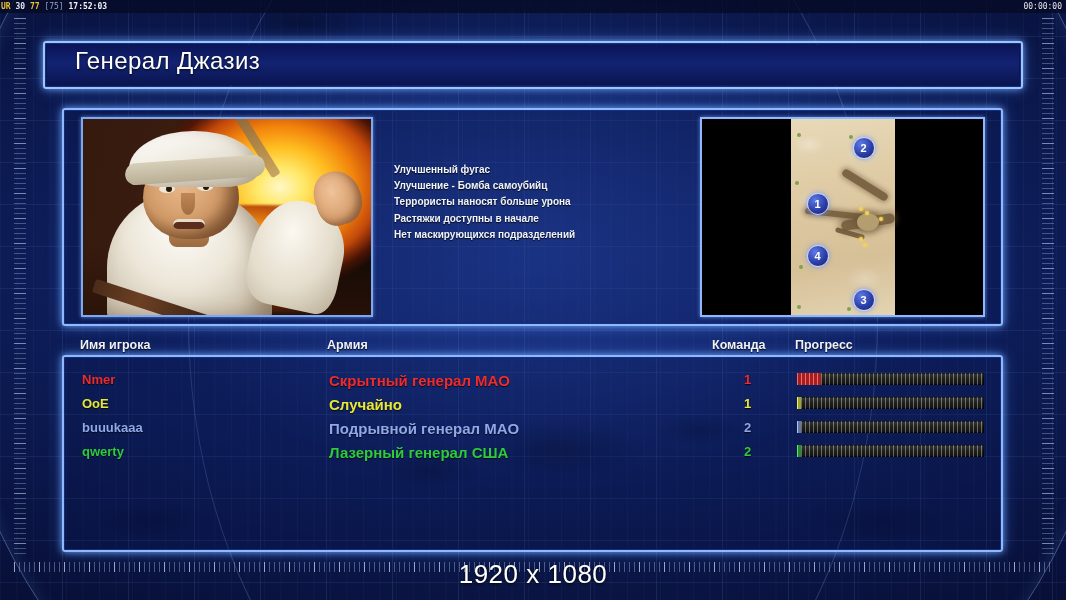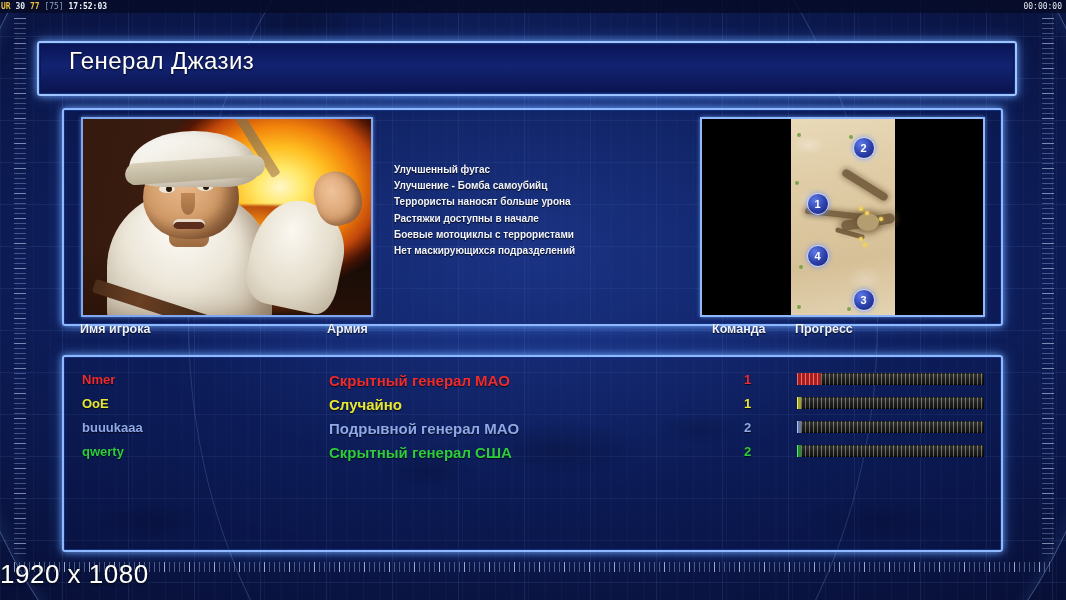--- a/index.html
+++ b/index.html
@@ -96,21 +96,21 @@
     border-radius:3px;
     box-shadow:
       0 0 7px rgba(120,175,255,.85),
       0 0 16px rgba(70,130,240,.45),
       inset 0 0 0 1px rgba(20,50,130,.85);
     background:rgba(11,26,92,0.30);
     z-index:20;
   }
 
   
-  #title-panel { left:37px; top:41px; width:980px; height:55px; }
+  #title-panel { left:43px; top:41px; width:980px; height:48px; }
   #title-panel .bar {
     position:absolute; inset:2px;
     background:linear-gradient(180deg,#0b1558 0%,#122372 45%,#0a1450 100%);
   }
   #title-text {
     position:absolute; left:30px; top:4px; font-size:24px; color:#fff;
     font-family:"Liberation Sans", sans-serif; letter-spacing:.4px;
     text-shadow:0 1px 2px rgba(0,0,0,.8);
   }
 
@@ -216,21 +216,21 @@
   .map-start { position:absolute; width:22px; height:22px; border-radius:50%;
     background:radial-gradient(circle at 35% 30%, #5e7ae8 0%, #2c3fa8 55%, #15206b 100%);
     border:1.5px solid #c2d2ff;
     color:#fff; font-size:11px; font-weight:bold; text-align:center; line-height:20px;
     font-family:"Liberation Sans", sans-serif;
     box-shadow:0 0 5px rgba(100,140,255,.8); }
 
   
   #players-panel { left:62px; top:355px; width:941px; height:197px;
     background:rgba(9,22,82,.22); border-color:#8fb8ff; }
-  #headers { position:absolute; left:62px; top:322px; width:941px; height:18px; z-index:25;padding-left:23px; }
+  #headers { position:absolute; left:62px; top:338px; width:941px; height:18px; z-index:25;padding-left:23px; }
   #headers span { position:absolute; color:#eef1f8; font-size:12.5px; font-weight:bold;
     font-family:"Liberation Sans", sans-serif; text-shadow:0 1px 1px rgba(0,0,0,.8); }
   .h-name { left:18px; } .h-army { left:265px; } .h-team { left:650px; } .h-prog { left:733px; }
 
   .row { position:absolute; left:0; width:941px; height:24px; }
   .row .pname { position:absolute; left:18px; top:2px; font-size:13px; font-weight:600;
     font-family:"Liberation Sans", sans-serif; text-shadow:0 1px 1px rgba(0,0,0,.75); }
   .row .parmy { position:absolute; left:265px; top:2px; font-size:15px; font-weight:600;
     font-family:"Liberation Sans", sans-serif; text-shadow:0 1px 1px rgba(0,0,0,.75); }
   .row .pteam { position:absolute; left:680px; top:2px; font-size:13px; font-weight:bold;
@@ -239,21 +239,21 @@
     background:linear-gradient(180deg,#4f4f4a,#2b2b28 50%,#171715);
     box-shadow:inset 0 0 0 1px rgba(0,0,0,.6); overflow:hidden; }
   .pbar .ticks { position:absolute; inset:0;
     background:repeating-linear-gradient(to right,
       rgba(255,255,255,.30) 0px, rgba(255,255,255,.30) 1px,
       rgba(0,0,0,.30) 1px, rgba(0,0,0,.30) 4px);
     z-index:3; pointer-events:none; }
   .pbar .fill { position:absolute; left:0; top:0; bottom:0; z-index:2; }
 
   
-  #res-label { position:absolute; left:0; right:0; bottom:10px; text-align:left;
+  #res-label { position:absolute; left:0; right:0; bottom:10px; text-align:center;
     color:#ffffff; font-size:26px; font-family:"Liberation Sans", sans-serif;
     text-shadow:0 1px 3px rgba(0,0,0,.9); z-index:30; letter-spacing:.5px; }
 </style>
 </head>
 <body>
 
 <div id="screen">
 
   <div class="glow-c"></div>
   <div class="bg-grid"></div>
@@ -308,21 +308,20 @@
         <div class="p-turban2"></div>
         <div class="p-hand"></div>
       </div>
     </div>
 
     <div id="desc">
         <div>Улучшенный фугас</div>
         <div>Улучшение - Бомба самоубийц</div>
         <div>Террористы наносят больше урона</div>
         <div>Растяжки доступны в начале</div>
-        <div>Боевые мотоциклы с террористами</div>
         <div>Нет маскирующихся подразделений</div>
       </div>
 
     <div id="map-wrap">
       <div class="map-img">
         <div class="map-riv map-r1"></div>
         <div class="map-riv map-r2"></div>
         <div class="map-riv map-r3"></div>
         <div class="map-riv map-r4"></div>
         <div class="map-lake"></div>
@@ -376,21 +375,21 @@
           <span class="pname" style="color: rgb(143, 168, 232);">buuukaaa</span>
           <span class="parmy" style="color: rgb(143, 168, 232);">Подрывной генерал МАО</span>
           <span class="pteam" style="color: rgb(143, 168, 232);">2</span>
           <div class="pbar">
             <div class="fill" style="width: 2%; background: linear-gradient(rgb(143, 168, 232), rgb(143, 168, 232));"></div>
             <div class="ticks"></div>
           </div>
         </div>
         <div class="row" style="top: 85px;">
           <span class="pname" style="color: rgb(46, 204, 58);">qwerty</span>
-          <span class="parmy" style="color: rgb(46, 204, 58);">Скрытный генерал США</span>
+          <span class="parmy" style="color: rgb(46, 204, 58);">Лазерный генерал США</span>
           <span class="pteam" style="color: rgb(46, 204, 58);">2</span>
           <div class="pbar">
             <div class="fill" style="width: 2%; background: linear-gradient(rgb(46, 204, 58), rgb(46, 204, 58));"></div>
             <div class="ticks"></div>
           </div>
         </div>
       </div>
   </div>
 
   <div id="res-label">1920 x 1080</div>

